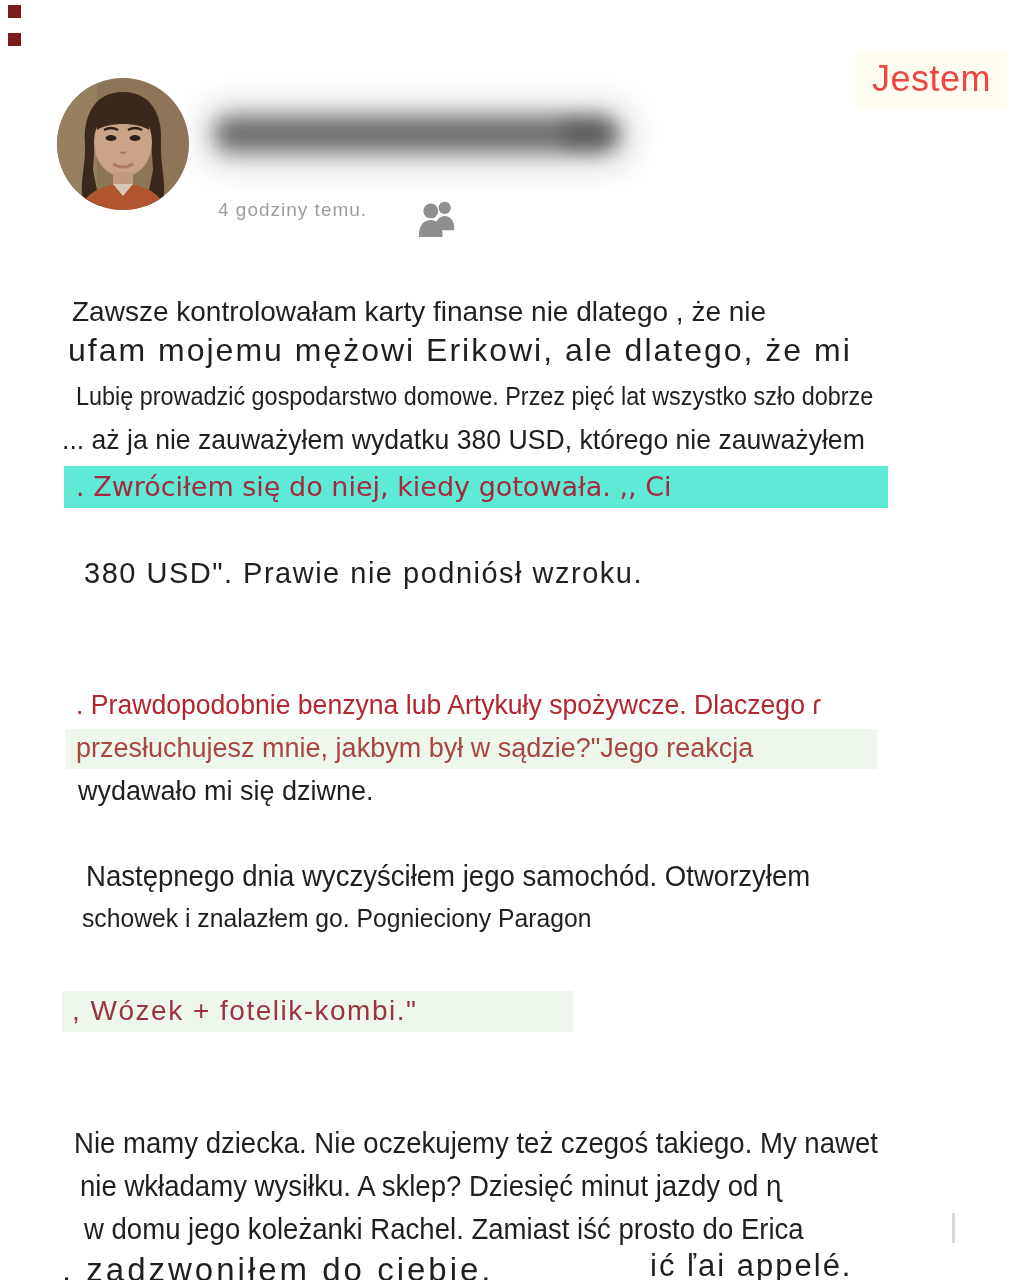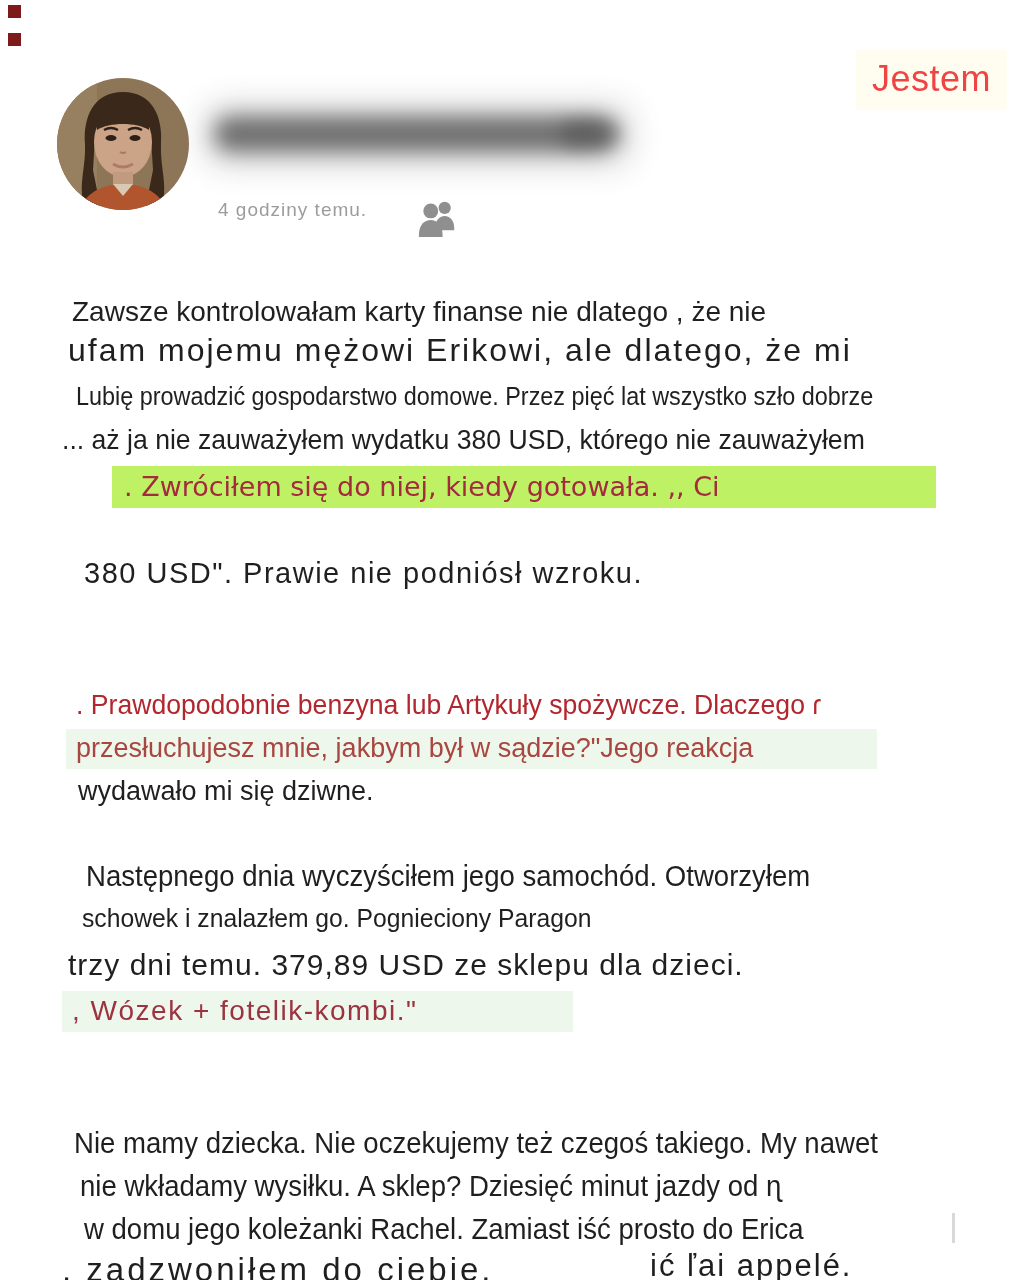--- a/index.html
+++ b/index.html
@@ -22,22 +22,22 @@
   #blob-main{left:215px;top:117px;width:398px;height:34px;opacity:.72;}
   #blob-halo{left:205px;top:106px;width:425px;height:58px;opacity:.28;filter:blur(16px);background:#5a5a5a;}
   #blob-tail{left:560px;top:121px;width:60px;height:26px;opacity:.5;filter:blur(9px);}
   
   #timestamp{position:absolute;left:218px;top:199px;font-size:19px;color:#9c9c9c;letter-spacing:1px;}
   #friends-icon{position:absolute;left:415px;top:196px;width:46px;height:42px;}
   
   .ln{position:absolute;white-space:nowrap;color:#1f1f1f;transform-origin:left top;}
   .cond{transform:scaleX(0.95);}
   .cond2{transform:scaleX(0.90);}
-  .hl-pink{background:#bef264;color:#a32b3d;padding:5px 12px 6px 12px;min-width:800px;
-           font-family:"DejaVu Sans",sans-serif;margin-left:48px;}
+  .hl-pink{background:#5eead4;color:#a32b3d;padding:5px 12px 6px 12px;min-width:800px;
+           font-family:"DejaVu Sans",sans-serif;}
   .hl-mint{background:#eef7ec;color:#a8463f;padding:4px 1px 5px 10px;}
   .red-bright{color:#b2262d;}
   .maroon{color:#9c3340;}
   .clipped{filter:blur(0.4px);}
   .faint-bar{position:absolute;background:#d9d9d9;}
 </style>
 </head>
 <body>
 
 <div id="screen">
@@ -84,21 +84,20 @@
   <div class="ln" style="left:68px;top:332px;font-size:32px;letter-spacing:2px;">ufam mojemu mężowi Erikowi, ale dlatego, że mi</div>
   <div class="ln cond2" style="left:76px;top:381px;font-size:26px;">Lubię prowadzić gospodarstwo domowe. Przez pięć lat wszystko szło dobrze</div>
   <div class="ln cond" style="left:62px;top:424px;font-size:28px;">... aż ja nie zauważyłem wydatku 380 USD, którego nie zauważyłem</div>
   <div class="ln hl-pink" style="left:64px;top:466px;font-size:27px;">. Zwróciłem się do niej, kiedy gotowała. ,, Ci</div>
   <div class="ln" style="left:84px;top:557px;font-size:29px;letter-spacing:1.5px;">380 USD". Prawie nie podniósł wzroku.</div>
   <div class="ln cond red-bright" style="left:76px;top:689px;font-size:28px;">. Prawdopodobnie benzyna lub Artykuły spożywcze. Dlaczego ɾ</div>
   <div class="ln hl-mint" style="left:66px;top:729px;font-size:27px;min-width:800px;">przesłuchujesz mnie, jakbym był w sądzie?"Jego reakcja</div>
   <div class="ln" style="left:78px;top:776px;font-size:27px;">wydawało mi się dziwne.</div>
   <div class="ln cond" style="left:86px;top:860px;font-size:29px;">Następnego dnia wyczyściłem jego samochód. Otworzyłem</div>
   <div class="ln cond" style="left:82px;top:903px;font-size:26px;">schowek i znalazłem go. Pognieciony Paragon</div>
-  <div class="ln" style="left:68px;top:948px;font-size:30px;letter-spacing:1px;">trzy dni temu. 379,89 USD ze sklepu dla dzieci.</div>
   <div class="ln hl-mint maroon" style="left:62px;top:991px;font-size:28px;letter-spacing:1.5px;min-width:500px;">, Wózek + fotelik-kombi."</div>
   <div class="ln cond" style="left:74px;top:1127px;font-size:29px;">Nie mamy dziecka. Nie oczekujemy też czegoś takiego. My nawet</div>
   <div class="ln cond" style="left:80px;top:1170px;font-size:29px;">nie wkładamy wysiłku. A sklep? Dziesięć minut jazdy od ɳ</div>
   <div class="ln cond" style="left:84px;top:1213px;font-size:29px;">w domu jego koleżanki Rachel. Zamiast iść prosto do Erica</div>
   <div class="faint-bar" style="left:952px;top:1213px;width:3px;height:30px;"></div>
   <div class="ln" style="left:62px;top:1251px;font-size:33px;letter-spacing:3px;">. zadzwoniłem do ciebie.</div>
   <div class="ln clipped" style="left:650px;top:1248px;font-size:31px;letter-spacing:2px;">ić ľai appelé.</div>
 
 </div>
 

